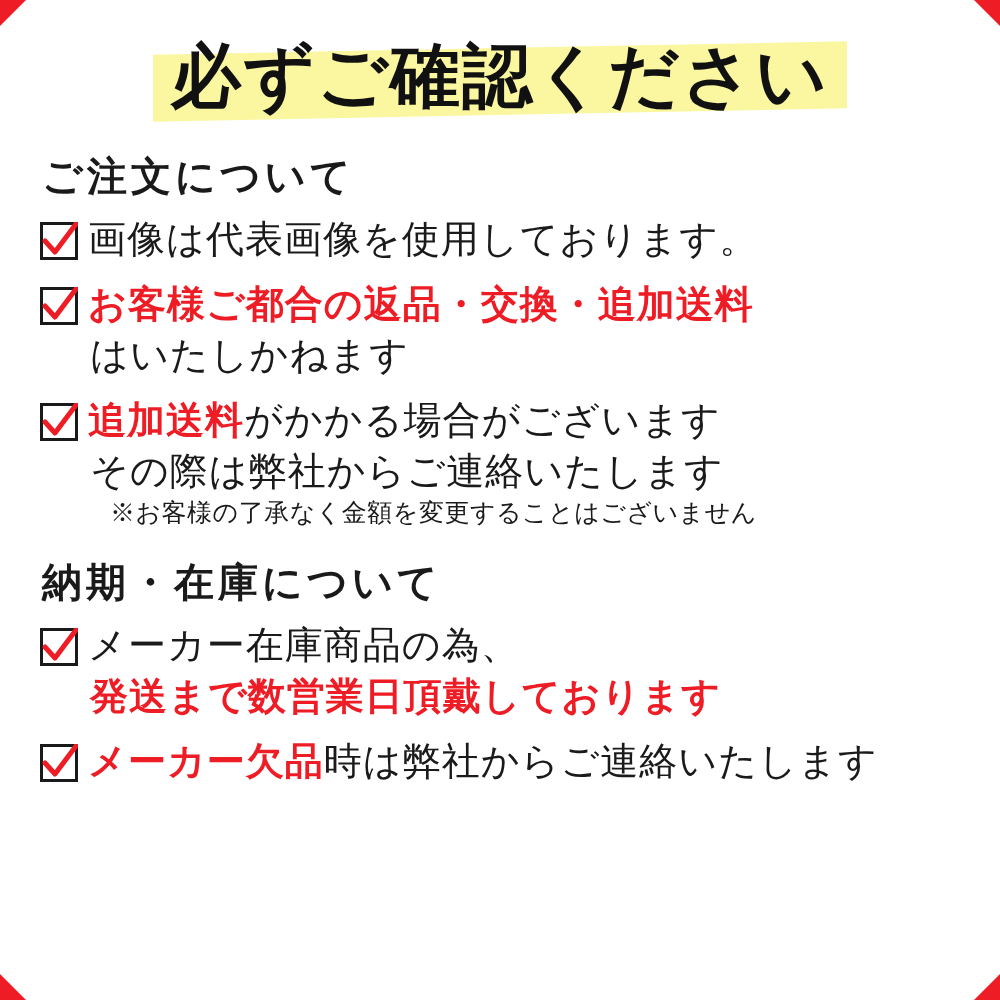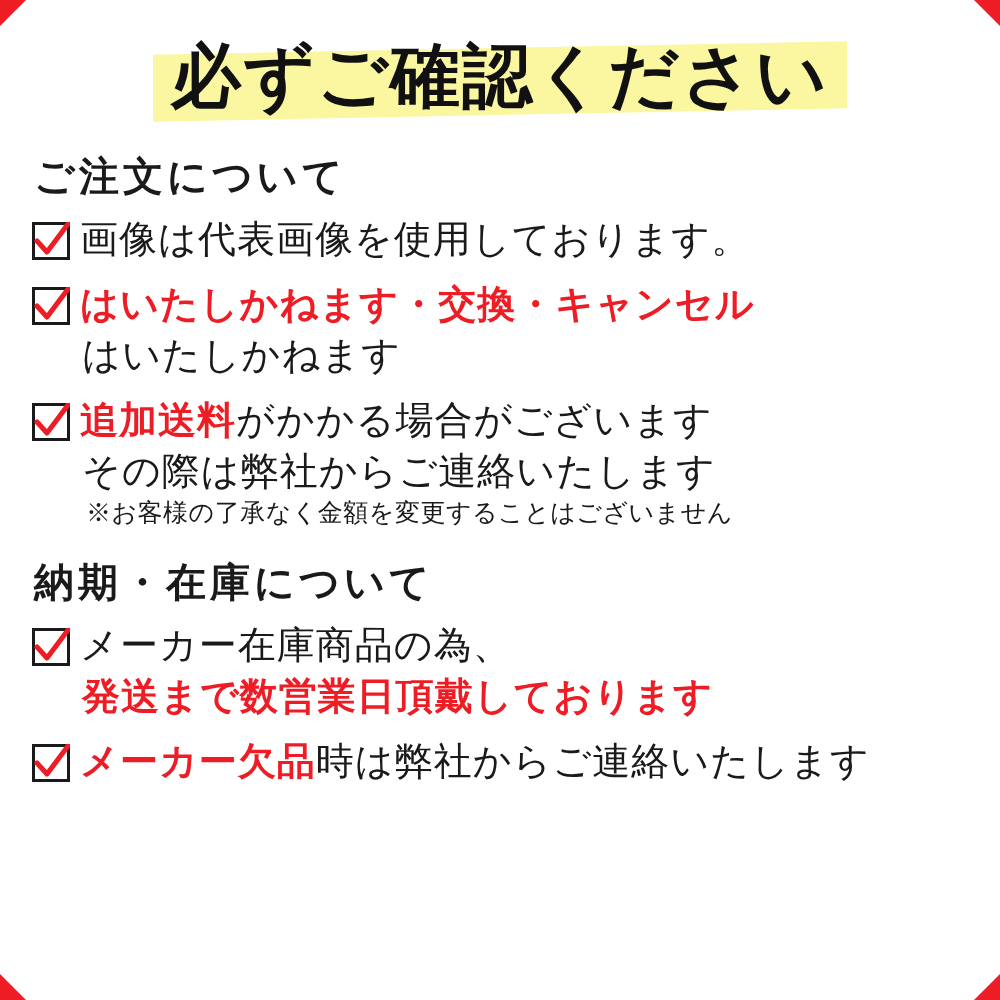--- a/index.html
+++ b/index.html
@@ -40,21 +40,21 @@
     border-right: 26px solid transparent;
   }
   .corner-br {
     bottom: 0; right: 0;
     border-bottom: 26px solid #ee1c25;
     border-left: 26px solid transparent;
   }
 
   .content {
     position: relative;
-    padding: 0 26px;
+    padding: 0 34px;
   }
 
   
   .title-wrap {
     margin-top: 34px;
     text-align: center;
   }
   .title-band {
     display: inline-block;
     position: relative;
@@ -132,21 +132,21 @@
     font-weight: bold;
   }
   .line.indent {
     margin-left: 2px;
   }
   .note {
     font-size: 25px;
     line-height: 1.3;
     color: #1a1a1a;
     letter-spacing: 0.5px;
-    margin-left: 6px;
+    margin-left: 22px;
     white-space: nowrap;
   }
 </style>
 </head>
 <body>
 
 <div class="page">
 
   <div class="corner corner-tl"></div>
   <div class="corner corner-tr"></div>
@@ -179,21 +179,21 @@
       </div>
 
       <div class="item">
         <span class="check-box">
           <svg viewBox="0 0 38 38" aria-hidden="true">
             <rect x="1.5" y="1.5" width="35" height="35" fill="#ffffff" stroke="#1a1a1a" stroke-width="3"></rect>
             <path d="M5 19 L15 30 L36 2" fill="none" stroke="#ee1c25" stroke-width="5" stroke-linecap="round" stroke-linejoin="round"></path>
           </svg>
         </span>
         <div class="item-lines">
-          <div class="line bold-red">はいたしかねます・交換・キャンセル</div>
+          <div class="line bold-red">お客様ご都合の返品・交換・追加送料</div>
           <div class="line indent">はいたしかねます</div>
         </div>
       </div>
 
       <div class="item">
         <span class="check-box">
           <svg viewBox="0 0 38 38" aria-hidden="true">
             <rect x="1.5" y="1.5" width="35" height="35" fill="#ffffff" stroke="#1a1a1a" stroke-width="3"></rect>
             <path d="M5 19 L15 30 L36 2" fill="none" stroke="#ee1c25" stroke-width="5" stroke-linecap="round" stroke-linejoin="round"></path>
           </svg>

